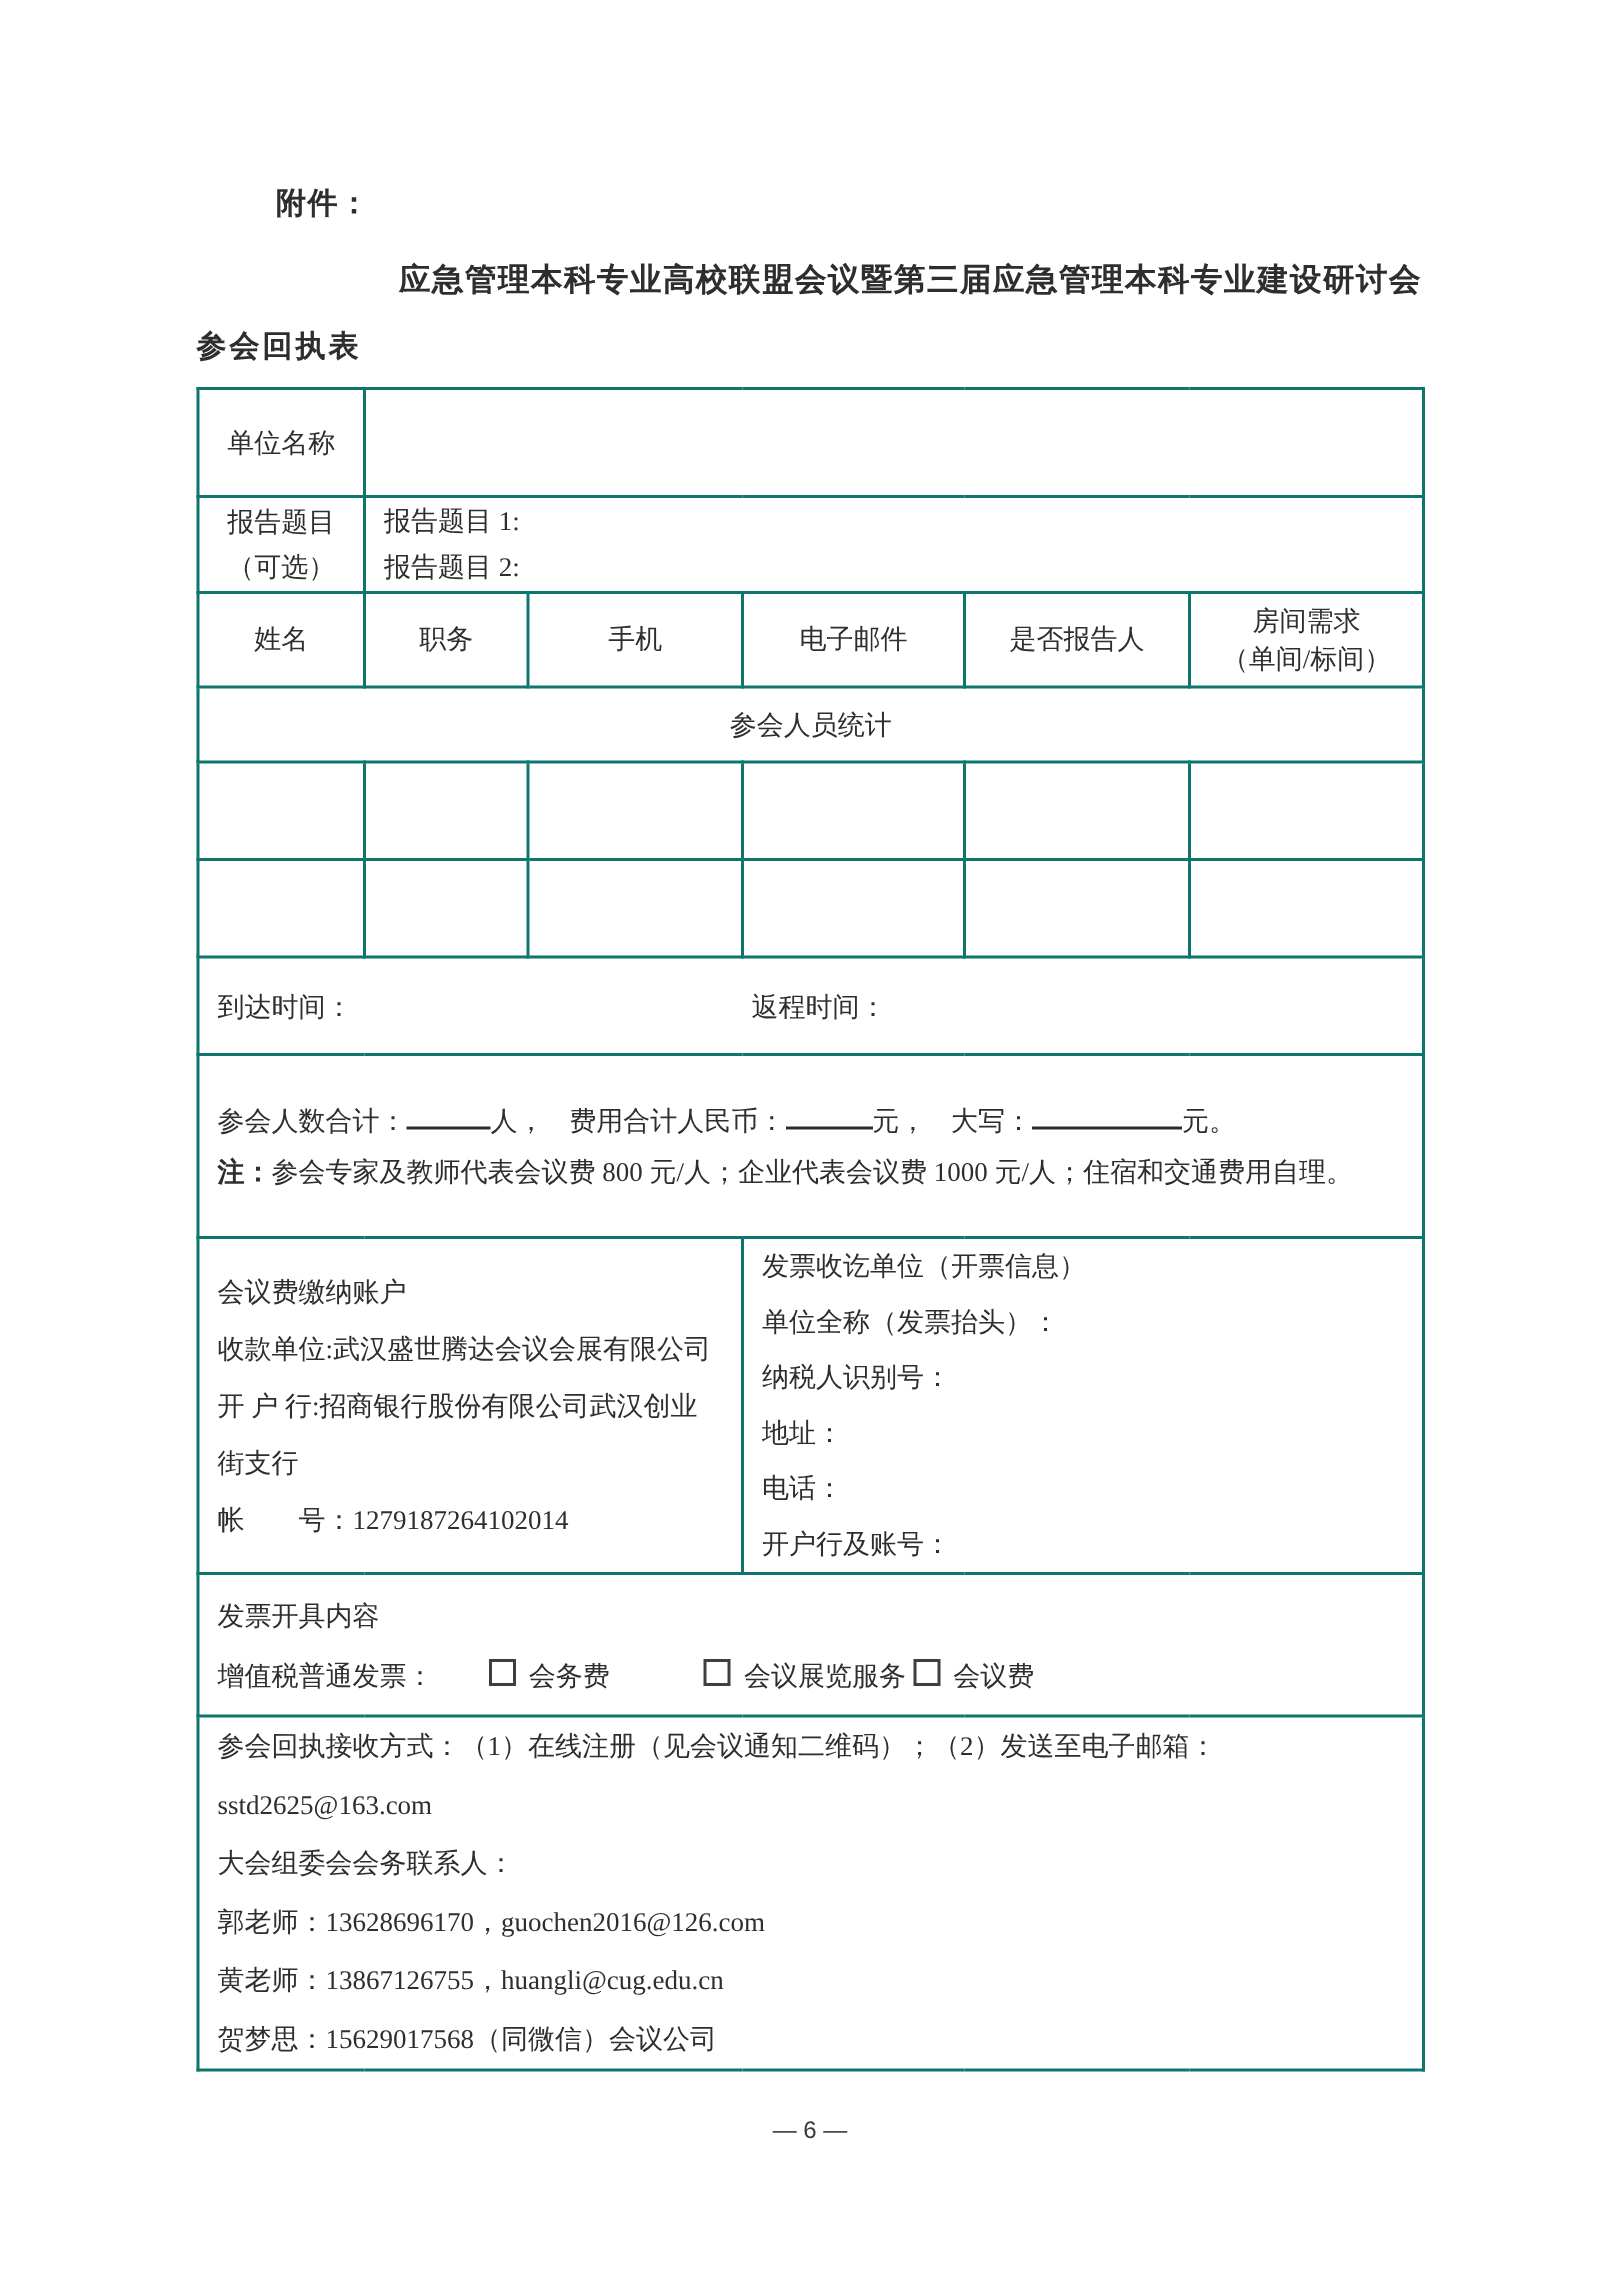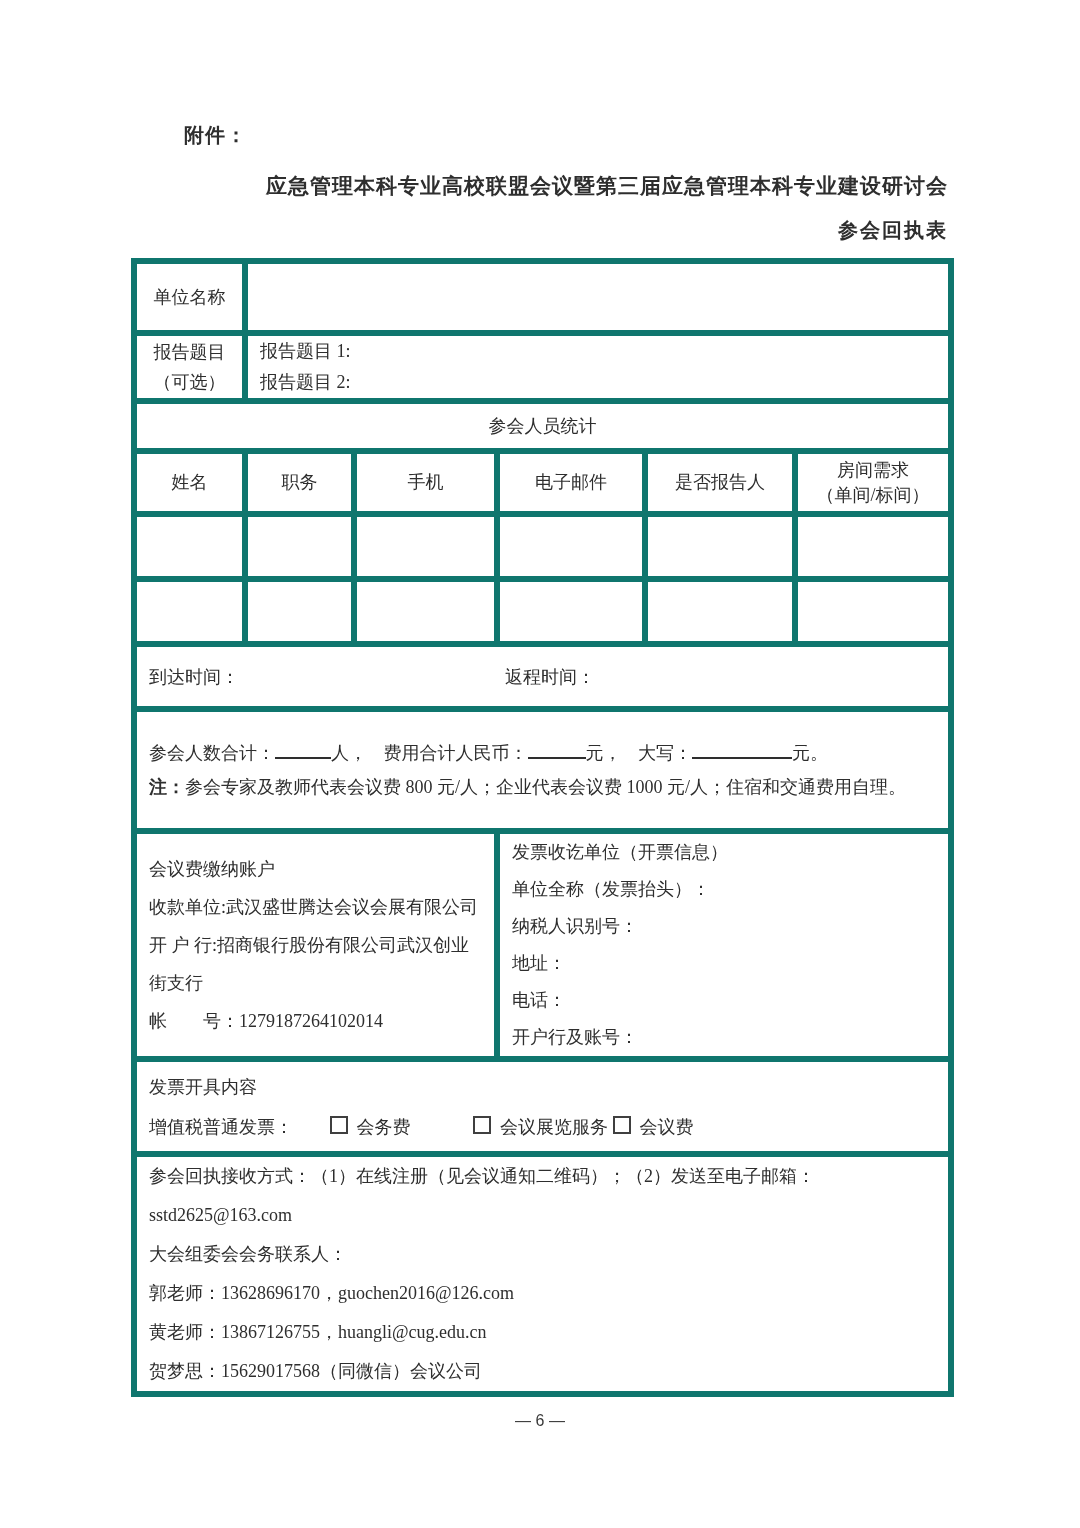--- a/index.html
+++ b/index.html
@@ -14,29 +14,29 @@
   .attachment{
     position:absolute;left:148px;top:122px;
     font-size:20px;font-weight:bold;letter-spacing:1px;padding-left:36px;
   }
   .title{
     position:absolute;left:131px;top:172px;width:817px;
     text-align:right;font-size:21px;font-weight:bold;letter-spacing:1px;
   }
   .subtitle{
     position:absolute;left:131px;top:217px;width:817px;
-    text-align:right;font-size:20px;font-weight:bold;letter-spacing:2px;
+    text-align:left;font-size:20px;font-weight:bold;letter-spacing:2px;
   }
   table.form{
     position:absolute;left:131px;top:258px;
     width:817px;border-collapse:collapse;table-layout:fixed;
     font-size:18px;
   }
   table.form td{
-    border:6px solid #0f766e;
+    border:2px solid #0f766e;
     padding:0 12px;
     vertical-align:middle;
     overflow:hidden;
   }
   td.label-center{text-align:center;}
   td.c-header{text-align:center;line-height:1.35;}
   .two-line{line-height:30px;}
   .cell-report-vals{line-height:31px;vertical-align:middle;}
   .cell-arrival{position:relative;}
   .return-label{position:absolute;left:368px;top:50%;transform:translateY(-50%);}
@@ -92,34 +92,34 @@
     <td class="label-center two-line">
       <span class="block">报告题目</span>
       <span class="block">（可选）</span>
     </td>
     <td colspan="5" class="cell-report-vals">
       <span class="block">报告题目 1:</span>
       <span class="block">报告题目 2:</span>
     </td>
   </tr>
 
-  <tr style="height:50px">
-    <td colspan="6" class="label-center">参会人员统计</td>
-  </tr>
-
   <tr style="height:63px">
     <td class="c-header">姓名</td>
     <td class="c-header">职务</td>
     <td class="c-header">手机</td>
     <td class="c-header">电子邮件</td>
     <td class="c-header">是否报告人</td>
     <td class="c-header">
       <span class="block">房间需求</span>
       <span class="block">（单间/标间）</span>
     </td>
+  </tr>
+
+  <tr style="height:50px">
+    <td colspan="6" class="label-center">参会人员统计</td>
   </tr>
 
   <tr style="height:65px">
     <td></td>
         <td></td>
     <td></td>
         <td></td>
     <td></td>
         <td></td>
   </tr>

